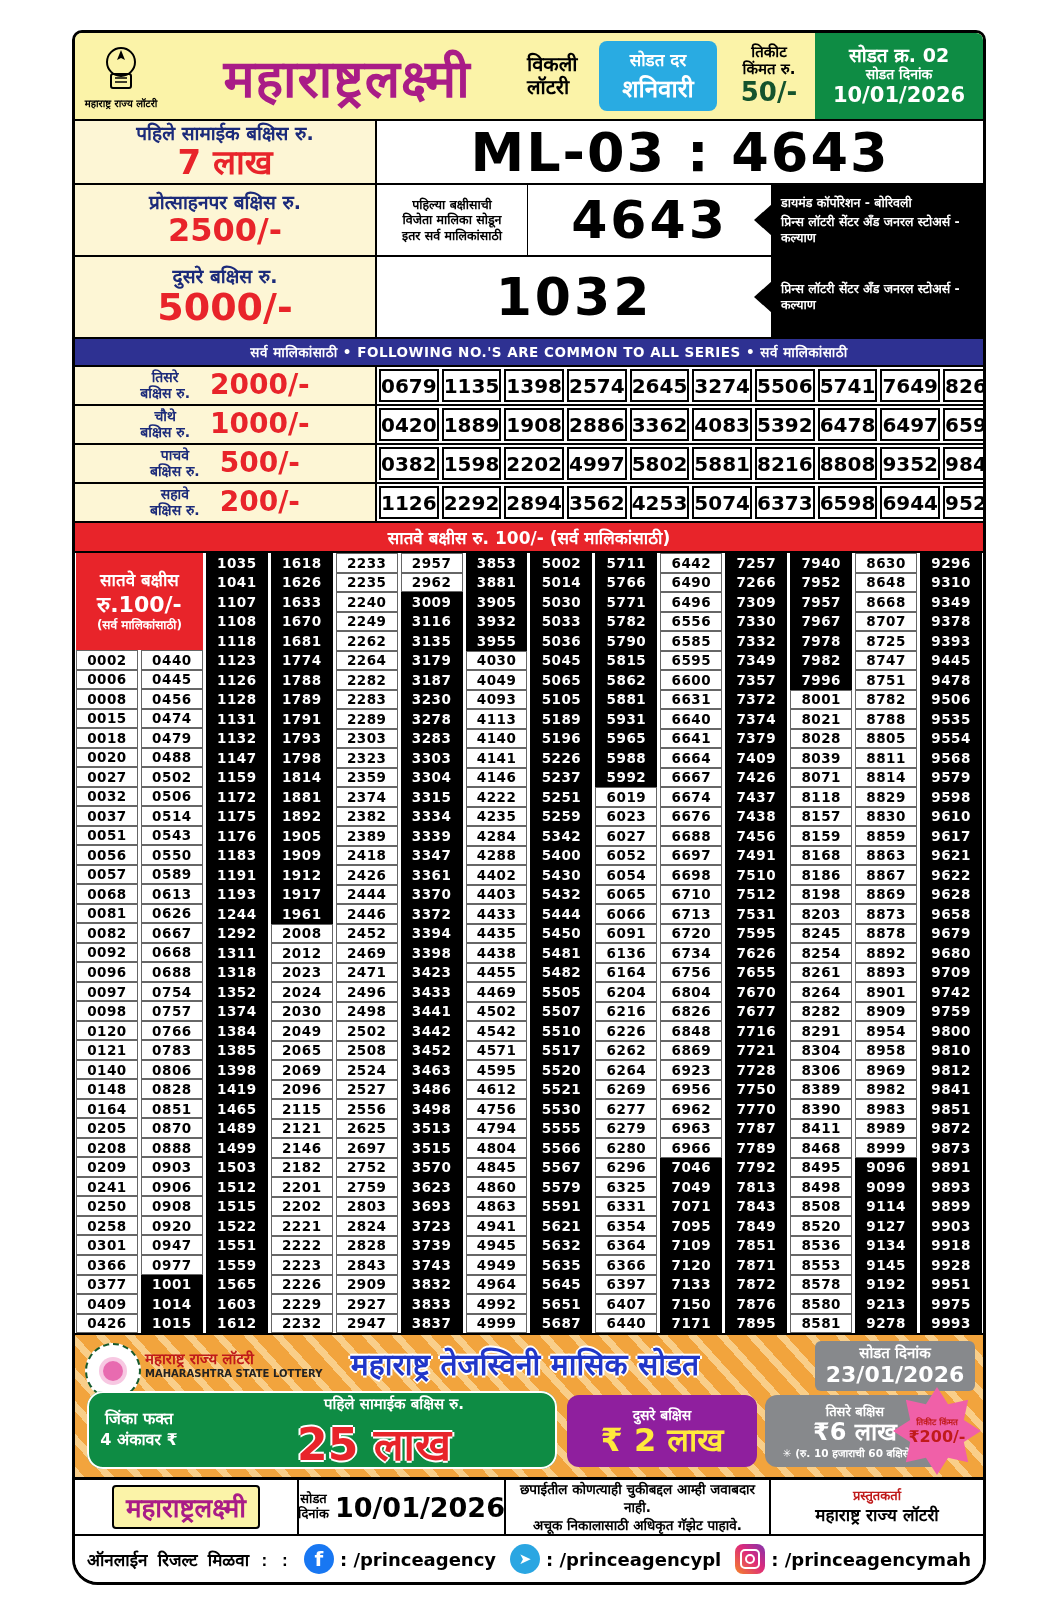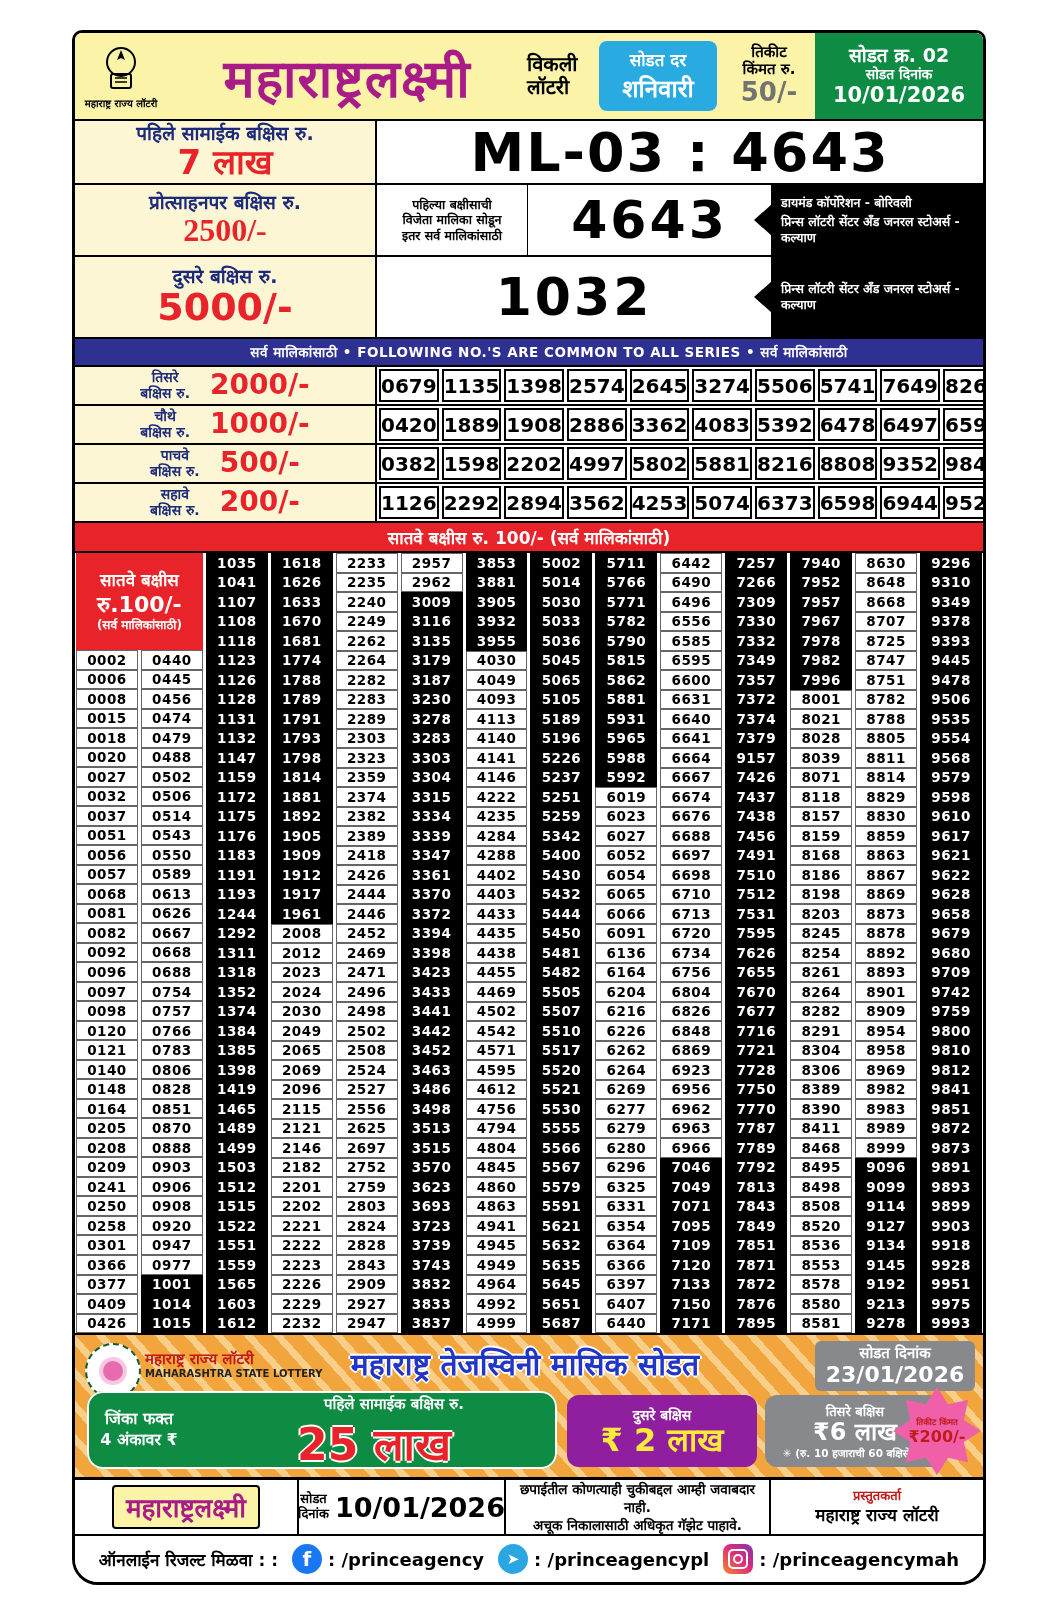--- a/index.html
+++ b/index.html
@@ -11,36 +11,36 @@
   .emblem{width:92px;display:flex;flex-direction:column;align-items:center;justify-content:center;padding-top:2px;}
   .emblem svg{display:block;}
   .emblem .cap{font-size:10px;font-weight:bold;color:#000;white-space:nowrap;}
   .brand{flex:1;display:flex;align-items:center;justify-content:center;font-size:52px;font-weight:bold;color:#a91c87;letter-spacing:1px;}
   .weekly{width:66px;display:flex;flex-direction:column;justify-content:center;font-size:20px;font-weight:bold;color:#000;line-height:1.15;}
   .daybox{width:118px;margin:8px 6px;background:#29abe2;border-radius:8px;color:#fff;display:flex;flex-direction:column;align-items:center;justify-content:center;font-weight:bold;}
   .daybox .l1{font-size:17px;}
   .daybox .l2{font-size:24px;}
   .price{width:92px;display:flex;flex-direction:column;align-items:center;justify-content:center;font-weight:bold;line-height:1.15;}
   .price .pl{font-size:15px;color:#000;text-align:center;}
-  .price .pv{font-size:26px;color:#737373;}
+  .price .pv{font-size:26px;color:#14532d;}
   .drawbox{width:168px;background:#0e8c44;color:#fff;display:flex;flex-direction:column;align-items:center;justify-content:center;font-weight:bold;line-height:1.2;}
   .drawbox .d1{font-size:19px;}
   .drawbox .d2{font-size:14px;}
   .drawbox .d3{font-size:21px;}
 
   
   .labelcell{width:300px;flex:0 0 300px;background:#fdf6d5;border-right:2px solid #000;display:flex;flex-direction:column;align-items:center;justify-content:center;line-height:1.1;}
   .labelcell .t{font-size:19px;font-weight:bold;color:#1b2a7a;}
   .labelcell .a{font-weight:bold;color:#e8242a;}
   .prow{display:flex;border-bottom:2px solid #000;background:#fff;}
   .row1{height:62px;}
   .row1 .a{font-size:34px;}
   .mlres{flex:1;display:flex;align-items:center;justify-content:center;font-size:54px;font-weight:bold;color:#000;letter-spacing:2px;}
   .row2{height:70px;}
-  .row2 .a{font-size:32px;font-family:Liberation Serif, serif;}
+  .row2 .a{font-size:32px;}
   .note{width:150px;flex:0 0 150px;display:flex;flex-direction:column;align-items:center;justify-content:center;font-size:12.5px;font-weight:bold;color:#000;line-height:1.25;border-right:1px solid #000;text-align:center;}
   .bignum{flex:1;display:flex;align-items:center;justify-content:center;font-size:52px;font-weight:bold;color:#000;letter-spacing:3px;}
   .shopbox{width:212px;flex:0 0 212px;background:#000;color:#fff;display:flex;flex-direction:column;justify-content:center;gap:4px;padding:2px 6px 2px 10px;position:relative;box-sizing:border-box;}
   .shopbox::before{content:"";position:absolute;left:-17px;top:50%;transform:translateY(-50%);
     border-top:16px solid transparent;border-bottom:16px solid transparent;border-right:18px solid #000;}
   .shopbox .s{font-size:12.5px;font-weight:bold;line-height:1.25;}
   .row3{height:80px;}
   .row3 .a{font-size:38px;}
 
   .bluebar{height:26px;background:#2e3192;color:#fff;display:flex;align-items:center;justify-content:center;font-size:13.5px;font-weight:bold;border-bottom:2px solid #000;letter-spacing:.5px;padding-left:40px;}
@@ -102,21 +102,21 @@
   .f-name{width:222px;flex:0 0 222px;display:flex;align-items:center;justify-content:center;border-right:2px solid #000;}
   .f-name .yellow{background:#fbf3a8;border:2px solid #000;border-radius:4px;padding:2px 12px;font-size:26px;font-weight:bold;color:#a91c87;}
   .f-date{width:205px;flex:0 0 205px;display:flex;align-items:center;justify-content:center;gap:6px;border-right:2px solid #000;}
   .f-date .dl{font-size:13px;font-weight:bold;line-height:1.15;text-align:center;}
   .f-date .dv{font-size:27px;font-weight:bold;}
   .f-disc{flex:1;display:flex;flex-direction:column;align-items:center;justify-content:center;font-size:13.5px;font-weight:bold;line-height:1.35;border-right:2px solid #000;text-align:center;}
   .f-pres{width:212px;flex:0 0 212px;display:flex;flex-direction:column;align-items:center;justify-content:center;line-height:1.25;}
   .f-pres .pr1{font-size:13px;font-weight:bold;color:#c01a1a;}
   .f-pres .pr2{font-size:17px;font-weight:bold;color:#000;}
   .foot2{height:46px;border-top:2px solid #000;display:flex;align-items:center;justify-content:center;gap:14px;background:#fff;}
-  .foot2 .sl{font-size:17px;font-weight:bold;}
+  .foot2 .sl{font-size:17px;font-weight:bold;font-family:Liberation Mono, monospace;}
   .socitem{display:flex;align-items:center;gap:6px;font-size:18px;font-weight:bold;color:#000;}
   .icn{width:30px;height:30px;border-radius:50%;display:flex;align-items:center;justify-content:center;color:#fff;font-weight:bold;}
   .icn.fb{background:#1877f2;font-size:20px;}
   .icn.tg{background:#2aa6e2;font-size:15px;}
   .icn.ig{border-radius:8px;background:linear-gradient(45deg,#f58529,#dd2a7b 55%,#8134af);}
   .icn.ig .cam{width:16px;height:16px;border:2px solid #fff;border-radius:5px;position:relative;}
   .icn.ig .cam::after{content:"";position:absolute;left:3px;top:3px;width:6px;height:6px;border:2px solid #fff;border-radius:50%;}
 </style>
 </head>
 <body>
@@ -700,21 +700,21 @@
           <div class="ncell b">7257</div>
           <div class="ncell b">7266</div>
           <div class="ncell b">7309</div>
           <div class="ncell b">7330</div>
           <div class="ncell b">7332</div>
           <div class="ncell b">7349</div>
           <div class="ncell b">7357</div>
           <div class="ncell b">7372</div>
           <div class="ncell b">7374</div>
           <div class="ncell b">7379</div>
-          <div class="ncell b">9157</div>
+          <div class="ncell b">7409</div>
           <div class="ncell b">7426</div>
           <div class="ncell b">7437</div>
           <div class="ncell b">7438</div>
           <div class="ncell b">7456</div>
           <div class="ncell b">7491</div>
           <div class="ncell b">7510</div>
           <div class="ncell b">7512</div>
           <div class="ncell b">7531</div>
           <div class="ncell b">7595</div>
           <div class="ncell b">7626</div>

